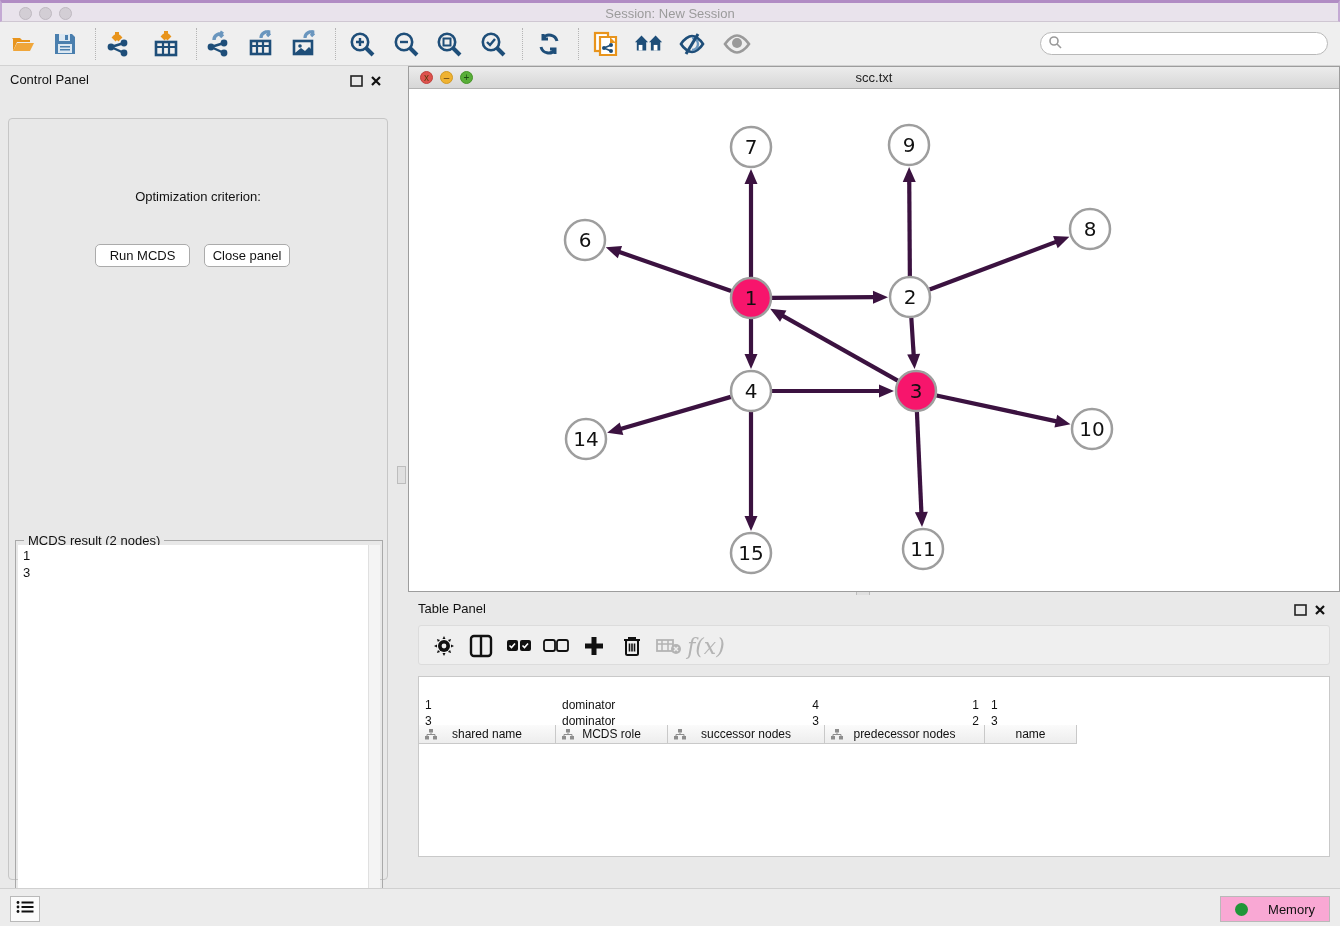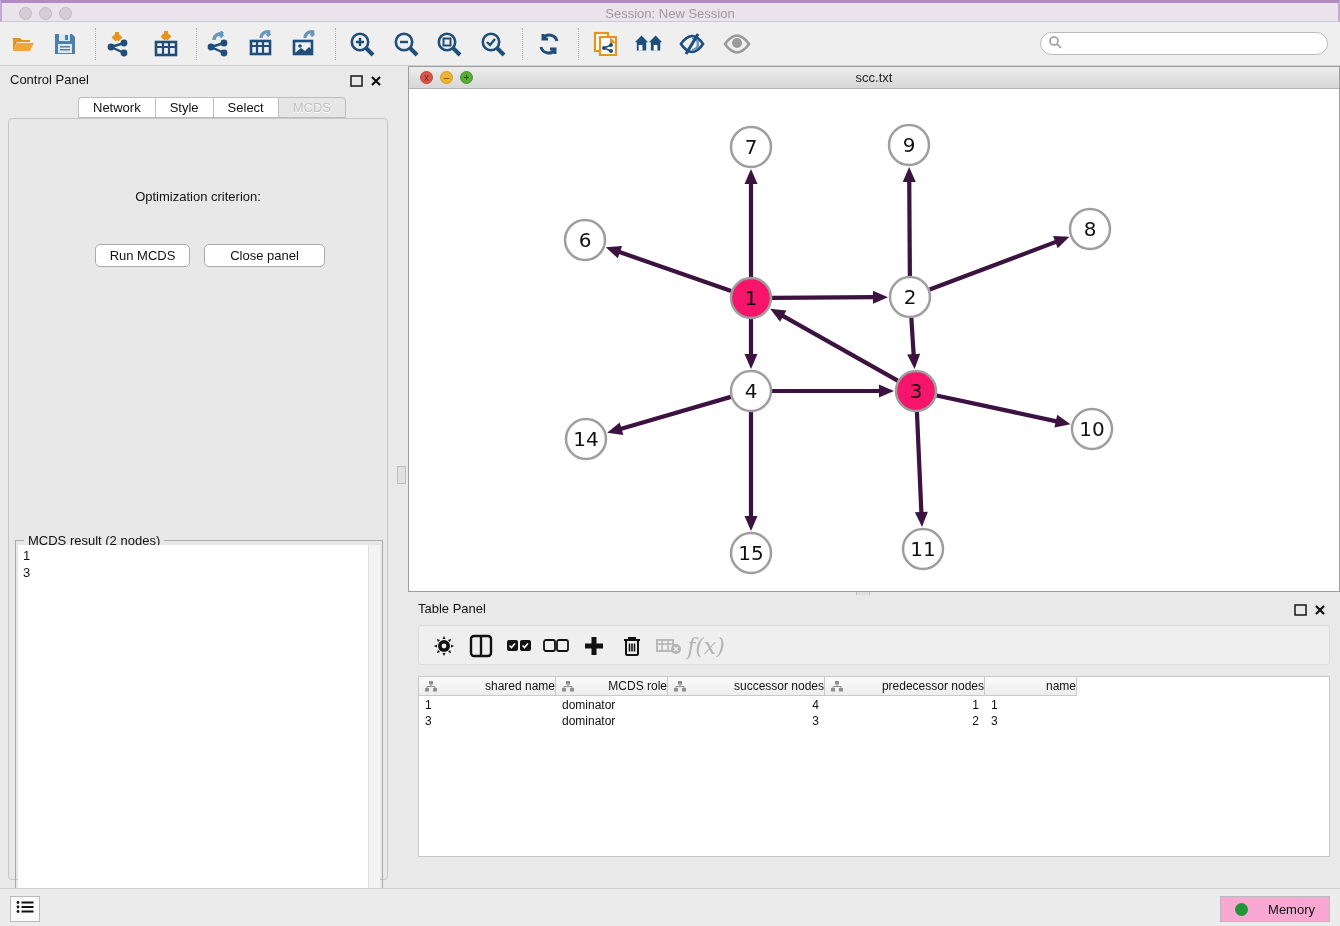--- a/index.html
+++ b/index.html
@@ -53,21 +53,21 @@
   .hgrip { position:absolute; left:856px; top:589px; width:14px; height:8px; background:#e0e0e0; border:1px solid #bdbdbd; }
 
   
   .tp { position:absolute; left:408px; top:595px; width:932px; height:291px; background:#e9e9e9; }
   .tp-toolbar { position:absolute; left:10px; top:30px; width:912px; height:40px; background:#efefef; border:1px solid #dcdcdc; border-radius:3px; }
   .tpi { position:absolute; top:5px; width:30px; height:30px; display:flex; align-items:center; justify-content:center; cursor:pointer; }
   .fx { font-family:"DejaVu Serif",serif; font-style:italic; font-size:22px; color:#b4b4b4; }
   .ttable { position:absolute; left:10px; top:81px; width:912px; height:181px; background:#fff; border:1px solid #c9c9c9; }
   .thead { position:absolute; left:0; top:0; height:19px; display:flex; }
   .th { height:19px; background:linear-gradient(#fbfbfb,#ededed); border-right:1px solid #c9c9c9; border-bottom:1px solid #c9c9c9;
-    display:flex; align-items:center; justify-content:flex-end; font-size:12px; color:#111; position:relative; cursor:pointer; }
+    display:flex; align-items:center; justify-content:center; font-size:12px; color:#111; position:relative; cursor:pointer;margin-top:48px; }
   .th .sitemap { position:absolute; left:6px; top:4px; }
   .trow { position:absolute; left:0; height:16px; display:flex; font-size:12px; color:#111; }
   .td { height:16px; padding:1px 6px; overflow:hidden; white-space:nowrap; }
   .td.r { text-align:right; }
   .tp-tabs { position:absolute; left:0; right:0; top:268px; height:23px; display:flex; justify-content:center; }
   .ttab { height:23px; padding:0 14px; font-size:13px; background:#fff; border:1px solid #bdbdbd; border-right:none; color:#111;
     display:flex; align-items:center; cursor:pointer; }
   .ttab:first-child { border-radius:4px 0 0 4px; }
   .ttab:last-child { border-right:1px solid #bdbdbd; border-radius:0 4px 4px 0; }
   .ttab.sel { background:#dcdcdc; color:#b5b5b5; text-shadow:0 1px 0 #f5f5f5; }
@@ -233,30 +233,24 @@
     <span class="wbtn" style="right:32px">
       <svg width="13" height="12" viewBox="0 0 13 12">
           <rect x="1" y="1" width="11" height="10" fill="none" stroke="#222" stroke-width="1.6"></rect>
         </svg>
     </span>
     <span class="wbtn" style="right:12px">
       <svg width="12" height="12" viewBox="0 0 12 12">
           <path d="M2 2l8 8M10 2l-8 8" stroke="#111" stroke-width="2.2"></path>
         </svg>
     </span>
-    <div class="cp-tabs">
-      <div class="tab">Network</div>
-      <div class="tab">Style</div>
-      <div class="tab">Select</div>
-      <div class="tab sel">MCDS</div>
-    </div>
     <div class="cp-body">
       <div class="opt-label">Optimization criterion:</div>
       <div class="btn" style="left:86px; top:125px; width:95px">Run MCDS</div>
-      <div class="btn" style="left:195px; top:125px; width:121px">Close panel</div>
+      <div class="btn" style="left:195px; top:125px; width:86px">Close panel</div>
       <div class="fieldset">
         <span class="legend">MCDS result (2 nodes)</span>
         <div class="result-area">
           <div>1</div>
           <div>3</div>
         </div>
         <div class="result-scroll"></div>
       </div>
     </div>
   </div>

